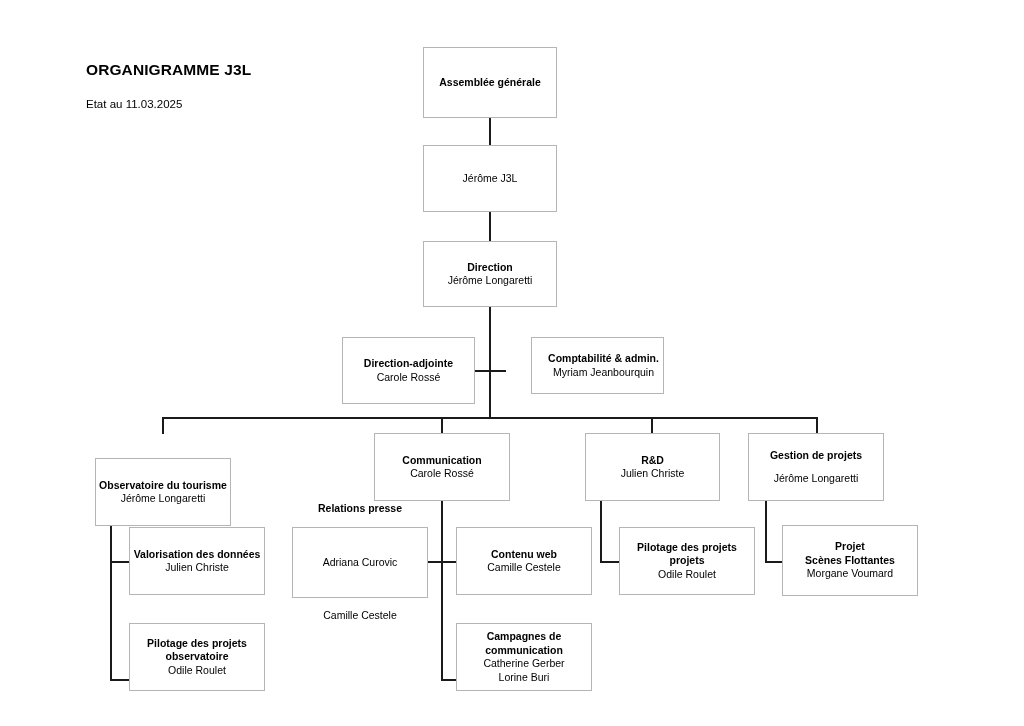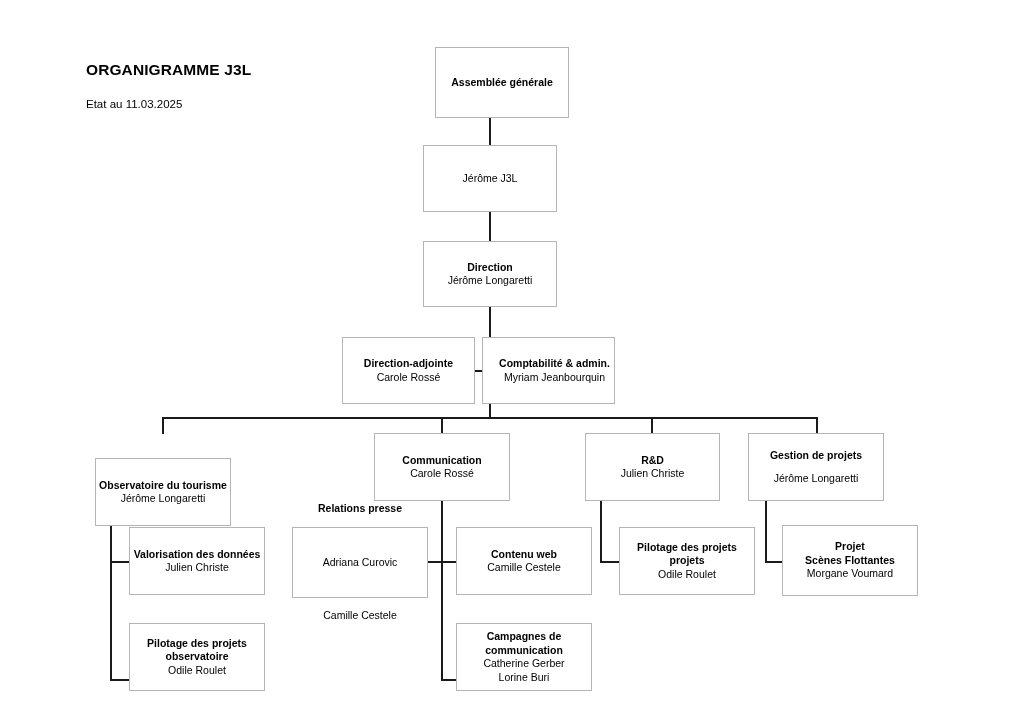--- a/index.html
+++ b/index.html
@@ -111,39 +111,39 @@
   <div class="conn h" style="left:427px; top:561px; width:15px;"></div>
   <div class="conn h" style="left:441px; top:561px; width:16px;"></div>
   <div class="conn h" style="left:441px; top:679px; width:16px;"></div>
 
   <div class="conn v" style="left:600px; top:501px; height:61px;"></div>
   <div class="conn h" style="left:600px; top:561px; width:20px;"></div>
 
   <div class="conn v" style="left:765px; top:501px; height:61px;"></div>
   <div class="conn h" style="left:765px; top:561px; width:18px;"></div>
 
-  <div class="node" style="left:423px; top:47px; width:134px; height:71px;margin-left:12px;">
+  <div class="node" style="left:423px; top:47px; width:134px; height:71px;">
     <span class="line role">Assemblée générale</span>
   </div>
 
   <div class="node" style="left:423px; top:145px; width:134px; height:67px;">
     <span class="line person">Jérôme J3L</span>
   </div>
 
   <div class="node" style="left:423px; top:241px; width:134px; height:66px;">
     <span class="line role">Direction</span>
     <span class="line person">Jérôme Longaretti</span>
   </div>
 
   <div class="node" style="left:342px; top:337px; width:133px; height:67px;">
     <span class="line role">Direction-adjointe</span>
     <span class="line person">Carole Rossé</span>
   </div>
 
-  <div class="node" style="left:482px; top:337px; width:133px; height:67px;padding-left:12px;">
+  <div class="node" style="left:531px; top:337px; width:133px; height:57px;padding-left:12px;">
     <span class="line role">Comptabilité &amp; admin.</span>
     <span class="line person">Myriam Jeanbourquin</span>
   </div>
 
   <div class="node" style="left:95px; top:458px; width:136px; height:68px;">
     <span class="line role">Observatoire du tourisme</span>
     <span class="line person">Jérôme Longaretti</span>
   </div>
 
   <div class="node" style="left:374px; top:433px; width:136px; height:68px;">

